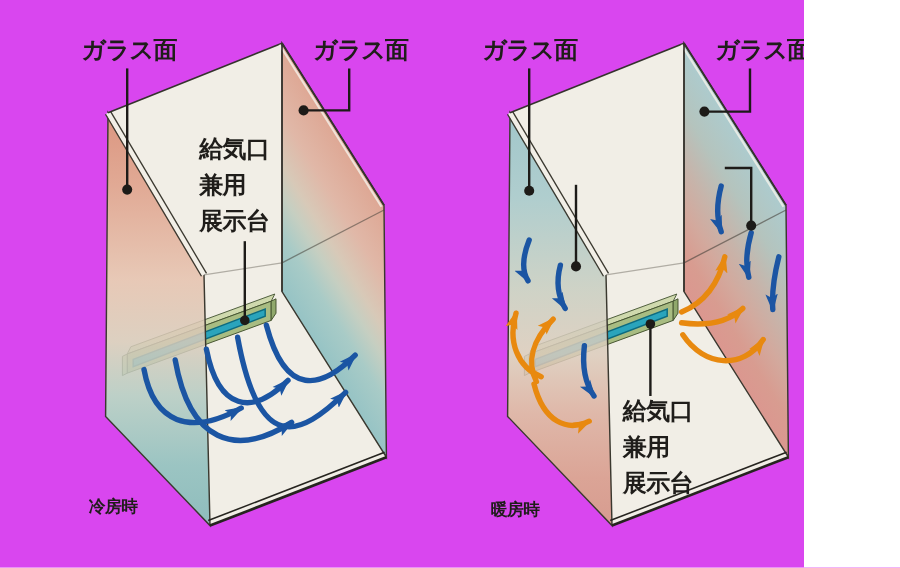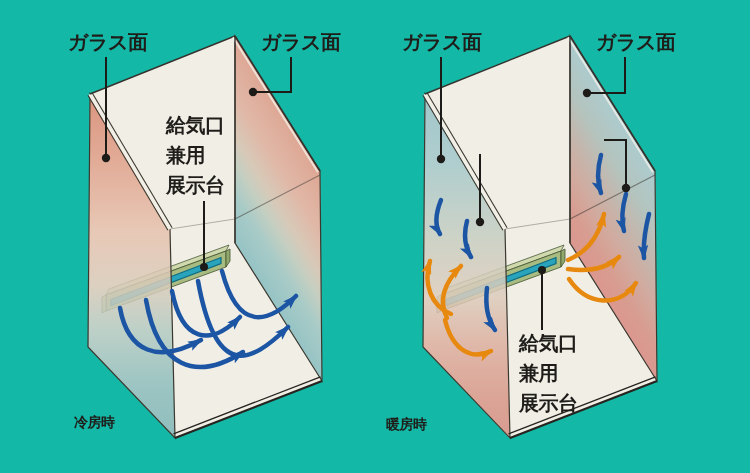--- a/index.html
+++ b/index.html
@@ -1,19 +1,19 @@
 <!DOCTYPE html>
 <html><head>
 <meta charset="utf-8">
 <style>
   html,body{margin:0;padding:0;}
   .stage{
     position:relative;
-    width:750px;height:473px;
-    background:#14b8a6;
+    width:670px;height:473px;
+    background:#d946ef;
     overflow:hidden;
     font-family:"Liberation Sans","DejaVu Sans",sans-serif;
   }
   .stage svg{position:absolute;left:0;top:0;}
   .lbl{
     position:absolute;
     color:#1f1d1a;
     font-weight:700;
     font-size:20px;
     line-height:22px;
@@ -27,21 +27,21 @@
   
   .pos-c-glass-l{left:68px;top:31px;}
   .pos-c-glass-r{left:261px;top:31px;}
   .pos-c-supply{left:166px;top:110px;}
   .pos-c-caption{left:74px;top:411px;}
   
   .pos-h-glass-l{left:402px;top:31px;}
   .pos-h-glass-r{left:596px;top:31px;}
   .pos-h-cold{left:462px;top:129px;}
   .pos-h-supply{left:519px;top:328px;}
-  .pos-h-caption{left:386px;top:413px;}
+  .pos-h-caption{left:409px;top:413px;}
 </style>
 </head>
 <body>
 
 <div class="stage">
 
 <svg width="750" height="473" viewBox="0 0 750 473">
   <defs>
     <linearGradient id="gLWc" gradientUnits="userSpaceOnUse" x1="130" y1="95" x2="130" y2="440">
       <stop offset="0" stop-color="#d8876f"></stop>

